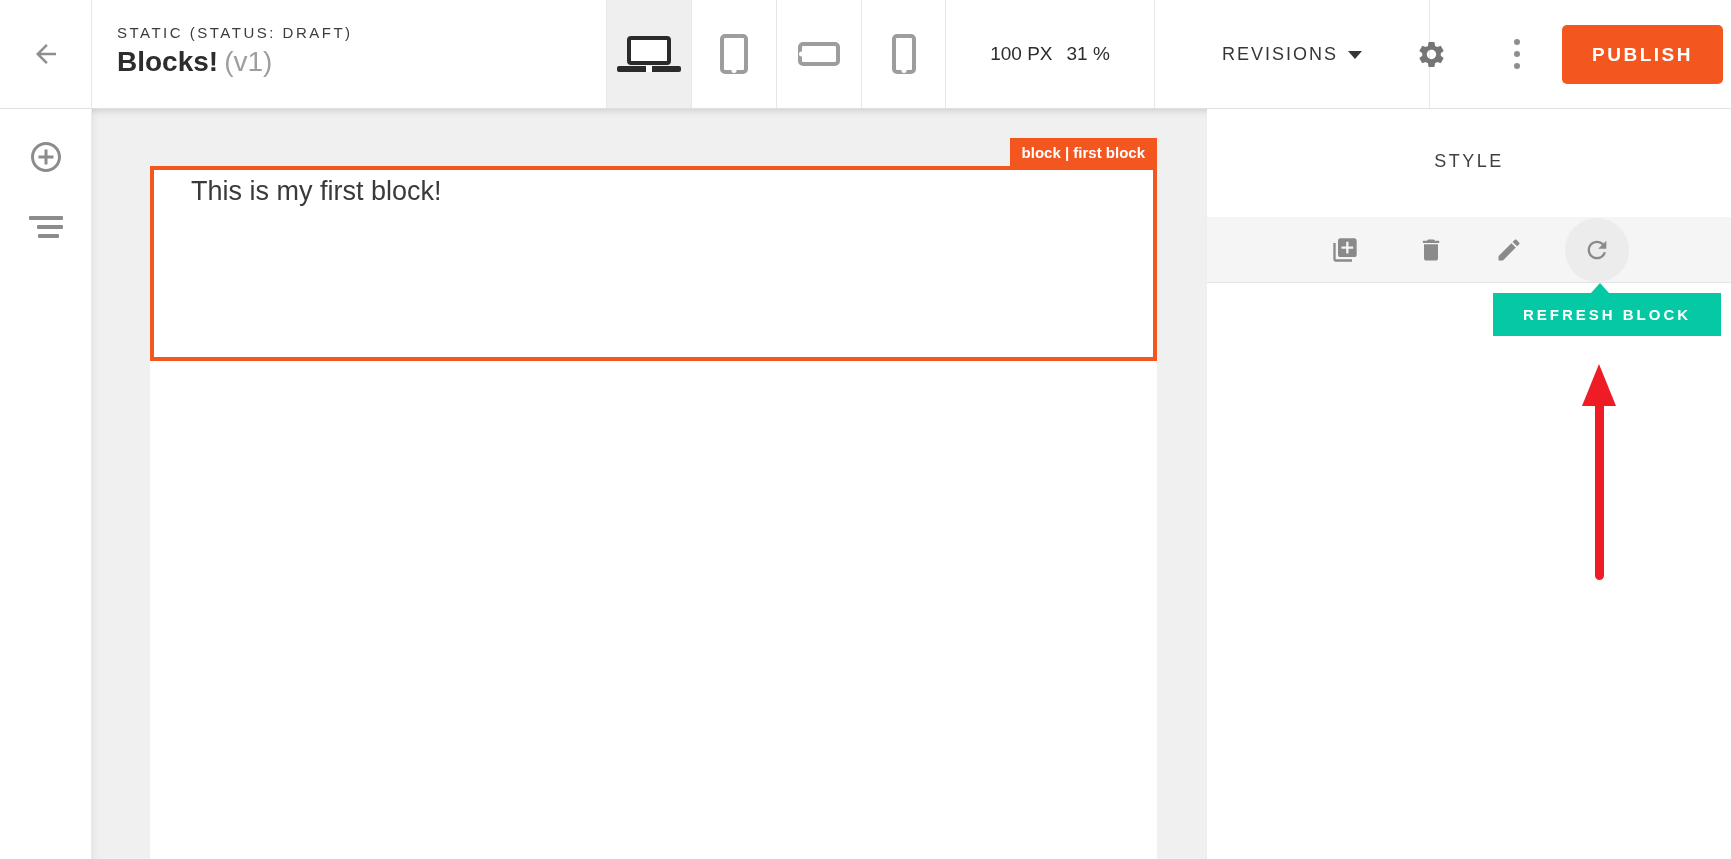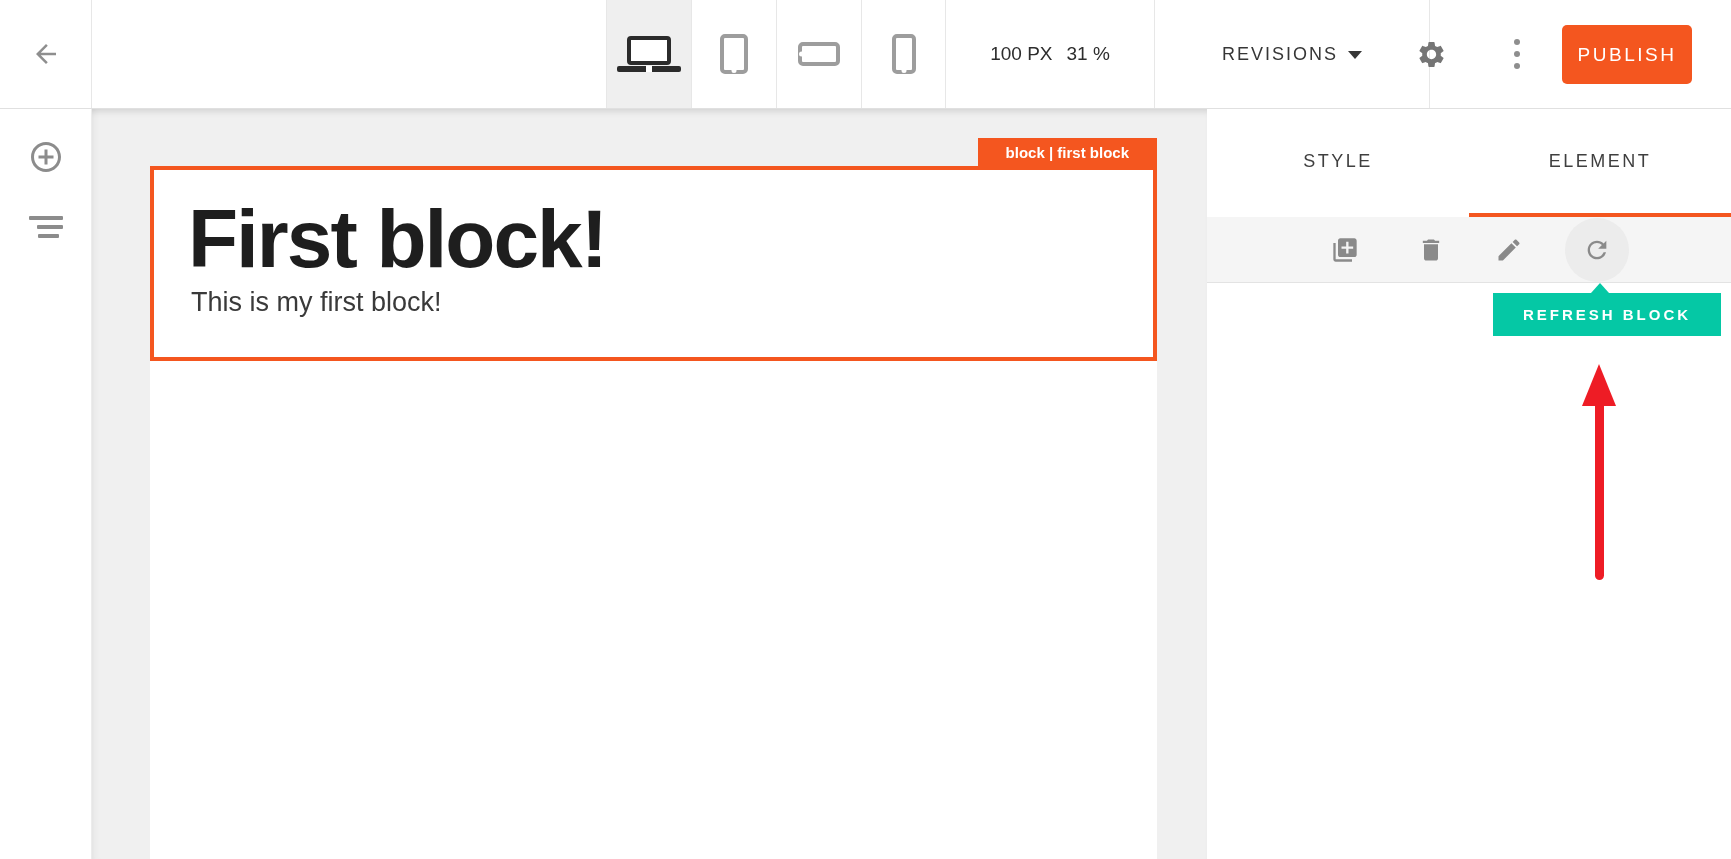--- a/index.html
+++ b/index.html
@@ -76,24 +76,24 @@
     position:absolute; left:1401px; top:0; width:60px; height:108px;
     display:flex; align-items:center; justify-content:center; cursor:pointer;
   }
   .gear-btn svg { width:31px; height:31px; fill:#757575; }
   .kebab-btn {
     position:absolute; left:1489px; top:0; width:56px; height:108px;
     display:flex; flex-direction:column; align-items:center; justify-content:center; gap:6px; cursor:pointer;
   }
   .kebab-btn i { width:6px; height:6px; border-radius:50%; background:#8e8e8e; }
   .publish-btn {
-    position:absolute; left:1562px; top:25px; width:130px; height:59px;
+    position:absolute; left:1562px; top:25px; width:161px; height:59px;
     background:var(--accent); color:#fff; border:none; border-radius:5px;
     font-family:inherit; font-size:19px; letter-spacing:2.5px; cursor:pointer;
-    display:flex; align-items:center; justify-content:center;
+    display:flex; align-items:center; justify-content:center;font-weight:bold;
   }
 
   
   .sidebar {
     position:absolute; left:0; top:109px; width:92px; height:750px;
     background:#fff; border-right:1px solid #ececec; z-index:20;
   }
   .sb-btn { width:92px; height:70px; display:flex; align-items:center; justify-content:center; cursor:pointer; }
   .sb-btn.add { margin-top:13px; }
   .sb-btn svg { width:36px; height:36px; fill:#8c8c8c; }
@@ -105,21 +105,21 @@
 
   
   .canvas {
     position:absolute; left:92px; top:109px; width:1115px; height:750px;
     background:#f0f0f0;
     box-shadow:inset 0 7px 7px -5px rgba(0,0,0,.14), inset 7px 0 7px -5px rgba(0,0,0,.05);
   }
   .block-tag {
     position:absolute; right:50px; top:29px; height:28px;
     background:var(--accent); color:#fff; font-size:15px; font-weight:700;
-    display:flex; align-items:center; padding:0 28px; white-space:nowrap; z-index:5;
+    display:flex; align-items:center; padding:0 12px; white-space:nowrap; z-index:5;
   }
   .page {
     position:absolute; left:58px; top:57px; width:1007px; height:693px;
     background:#fff;
   }
   .block {
     width:1007px; height:195px; border:4px solid var(--accent); background:#fff;
     cursor:pointer; overflow:hidden;
   }
   .block h1 {
@@ -177,20 +177,26 @@
 
 <div class="app" style="--accent:#f4561f; --teal:#05c8a5; --red:#ee1c25;">
 
   <header class="topbar">
     <div class="back-btn">
       <svg viewBox="0 0 24 24">
           <path d="M20 11H7.83l5.59-5.59L12 4l-8 8 8 8 1.41-1.41L7.83 13H20v-2z"></path>
         </svg>
     </div>
 
+    <div class="title-wrap">
+      <div class="status-label">STATIC (STATUS: DRAFT)</div>
+      <div class="title-line">
+        <span>Blocks!</span><span class="version">(v1)</span>
+      </div>
+    </div>
 
     <div class="device-group">
       <div class="device-btn active">
         <div class="ic-laptop">
             <div class="screen"></div>
             <div class="base"></div>
             <div class="dot"></div>
           </div>
       </div>
       <div class="device-btn">
@@ -247,30 +253,28 @@
           <i></i>
           <i></i>
         </div>
     </div>
   </aside>
 
   <main class="canvas">
     <div class="block-tag">block | first block</div>
     <div class="page">
       <section class="block">
-        <h1>First block!</h1>
         <p>This is my first block!</p>
       </section>
     </div>
   </main>
 
   <section class="panel">
     <div class="tabs">
       <div class="tab">STYLE</div>
-      <div class="tab active">ELEMENT</div>
     </div>
 
     <div class="tools">
       <div class="tool-btn" style="left:138px">
         <svg viewBox="0 0 24 24">
             <path d="M4 6H2v14c0 1.1.9 2 2 2h14v-2H4V6zm16-4H8c-1.1 0-2 .9-2 2v12c0 1.1.9 2 2 2h12c1.1 0 2-.9 2-2V4c0-1.1-.9-2-2-2zm-1 9h-4v4h-2v-4H9V9h4V5h2v4h4v2z"></path>
           </svg>
       </div>
       <div class="tool-btn" style="left:224px">
         <svg viewBox="0 0 24 24">

